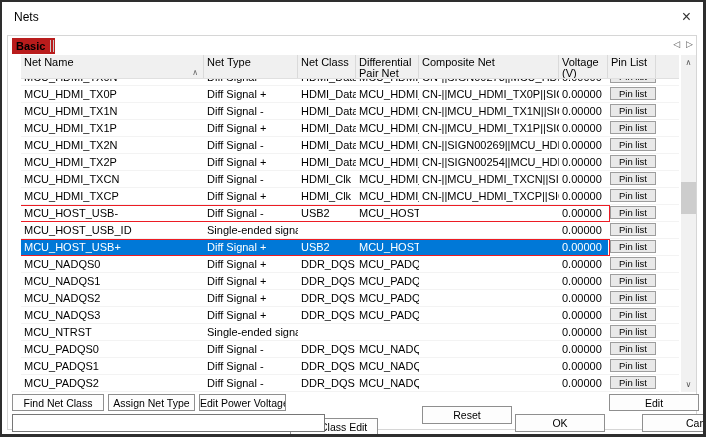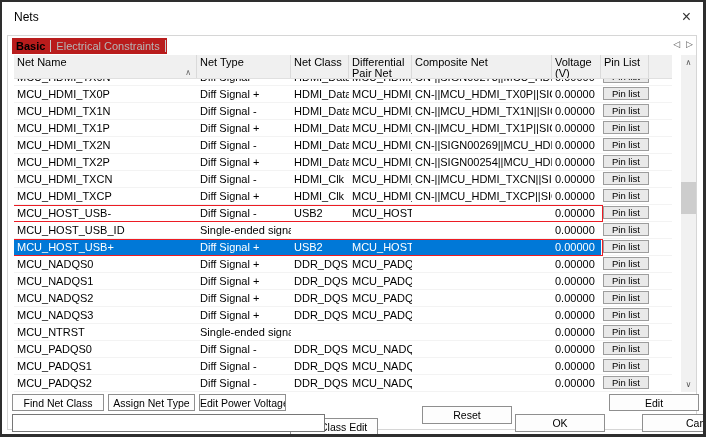--- a/index.html
+++ b/index.html
@@ -16,21 +16,21 @@
   
   .frame{position:absolute;left:5px;top:33px;right:6px;bottom:4px;border:1px solid #d6d6d6;pointer-events:none;}
   
   .tabs{position:absolute;left:10px;top:36px;height:16px;display:flex;align-items:center;font-size:11px;background:#b91c1c;z-index:3;}
   .tab{padding:1px 4px;white-space:nowrap;}
   .tab.active{font-weight:bold;color:#000;}
   .tab.inactive{color:#b6b6b6;}
   .tabsep{width:1px;height:12px;background:#c9c9c9;margin:0 1px;}
   .tab-arrows{position:absolute;right:10px;top:37px;font-size:9px;color:#555;background:#fff;z-index:3;display:flex;gap:6px;}
   
-  .table{position:absolute;left:12px;top:53px;width:658px;height:337px;overflow:hidden;font-size:11px;background:#0f766e;}
+  .table{position:absolute;left:19px;top:53px;width:658px;height:337px;overflow:hidden;font-size:11px;background:#0f766e;}
   .thead{display:flex;height:24px;background:#f0f0f0;border-bottom:1px solid #e0e0e0;box-sizing:border-box;}
   .th{box-sizing:border-box;padding:2px 3px;border-right:1px solid #dadada;line-height:10.5px;overflow:hidden;position:relative;}
   .rows{position:relative;height:313px;overflow:hidden;}
   .row{display:flex;height:17px;line-height:16px;position:relative;background:#fff;border-bottom:1px solid #f3f3f3;box-sizing:border-box;}
   .row:first-child{margin-top:-10px;}
   .cell{box-sizing:border-box;padding:0 3px;white-space:nowrap;overflow:hidden;}
   .c0{width:183px;}.c1{width:94px;}.c2{width:58px;}.c3{width:63px;}
   .c4{width:140px;}.c5{width:49px;text-align:right;padding-right:18px;}
   .c6{width:48px;padding:0;}
   .fill{flex:1;}
@@ -69,21 +69,20 @@
   <div class="titlebar">
     <span class="title">Nets</span>
     <span class="close">×</span>
   </div>
 
   <div class="frame"></div>
 
   <div class="tabs">
     <span class="tab active">Basic</span>
     <span class="tabsep"></span>
-    <span class="tab inactive">Electrical Constraints</span>
     <span class="tabsep"></span>
   </div>
   <div class="tab-arrows">
     <span>◁</span>
     <span>▷</span>
   </div>
 
   <div class="table">
     <div class="thead">
       <div class="th c0">

